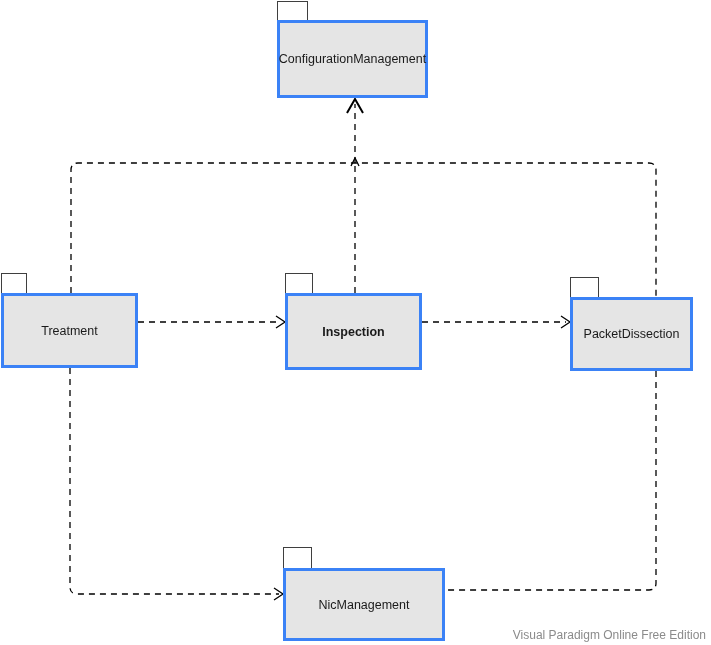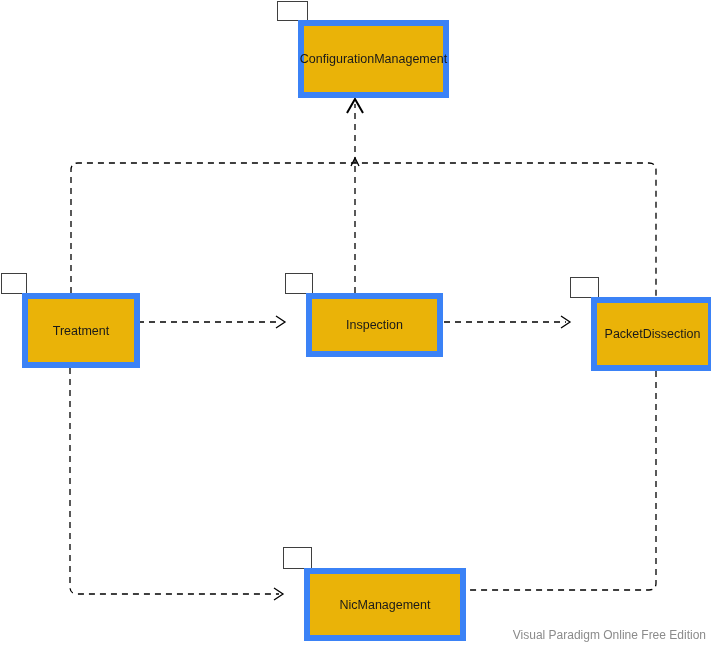--- a/index.html
+++ b/index.html
@@ -24,43 +24,42 @@
     position: absolute;
   }
   .pkg .tab {
     position: absolute;
     background: #ffffff;
     border: 1px solid #3f3f3f;
     box-sizing: border-box;
   }
   .pkg .body {
     position: absolute;
-    background: #eab308;
-    border: 6px solid #3b82f6;
+    background: #e5e5e5;
+    border: 3px solid #3b82f6;
     box-sizing: border-box;
     display: flex;
     align-items: center;
     justify-content: center;
-    margin-left: 21px;
   }
   .pkg .label {
     font-size: 12.5px;
     color: #1a1a1a;
     white-space: nowrap;
   }
 
   
   #pkg-configurationmanagement .tab  { left: 277px; top: 1px;  width: 31px;  height: 20px; }
   #pkg-configurationmanagement .body { left: 277px; top: 20px; width: 151px; height: 78px; }
   
   #pkg-treatment .tab  { left: 1px; top: 273px;  width: 26px;  height: 21px; }
-  #pkg-treatment .body { left: 1px; top: 293px; width: 118px; height: 75px; }
+  #pkg-treatment .body { left: 1px; top: 293px; width: 137px; height: 75px; }
   
   #pkg-inspection .tab  { left: 285px; top: 273px; width: 28px;  height: 21px; }
-  #pkg-inspection .body { left: 285px; top: 293px; width: 137px; height: 64px; }
+  #pkg-inspection .body { left: 285px; top: 293px; width: 137px; height: 77px; font-weight: bold; }
   
   #pkg-packetdissection .tab  { left: 570px; top: 277px; width: 29px;  height: 21px; }
   #pkg-packetdissection .body { left: 570px; top: 297px; width: 123px; height: 74px; }
   
   #pkg-nicmanagement .tab  { left: 283px; top: 547px; width: 29px;  height: 22px; }
   #pkg-nicmanagement .body { left: 283px; top: 568px; width: 162px; height: 73px; }
 
   .watermark {
     position: absolute;
     right: 5px;

